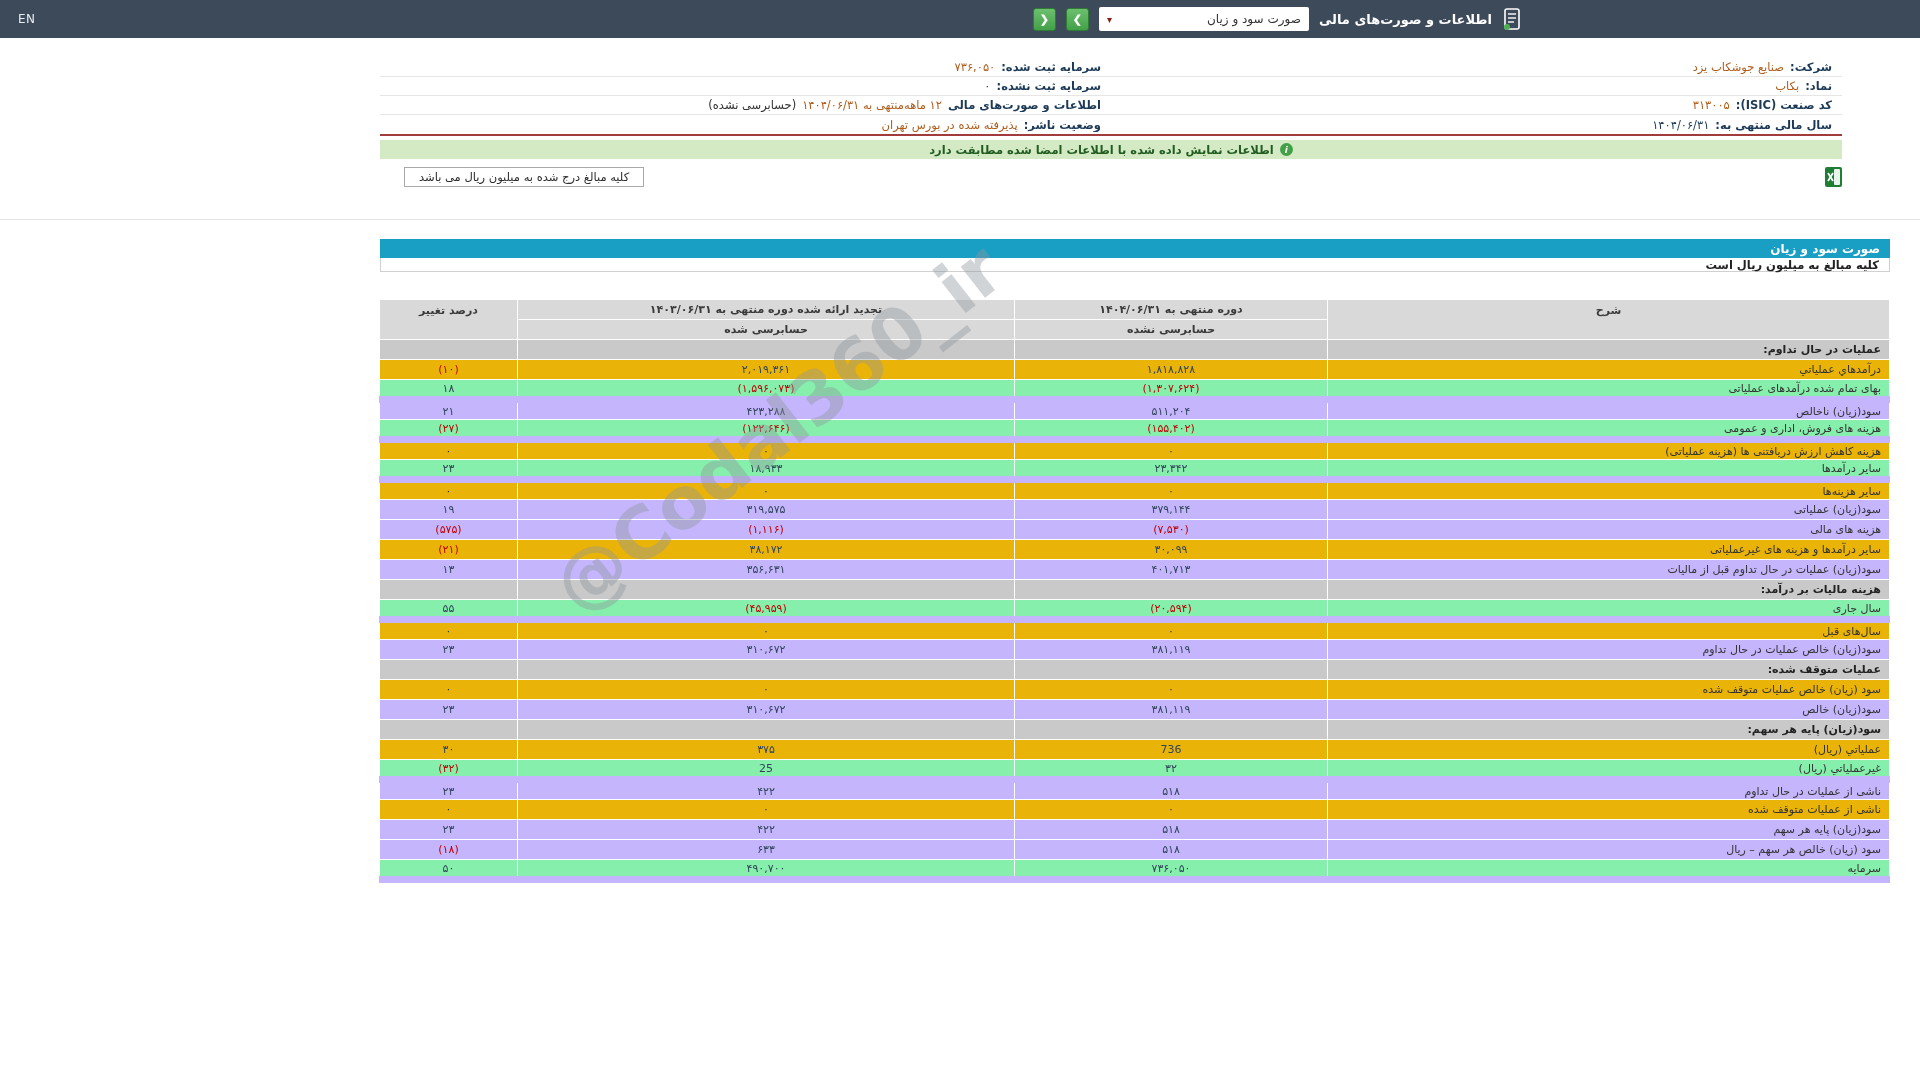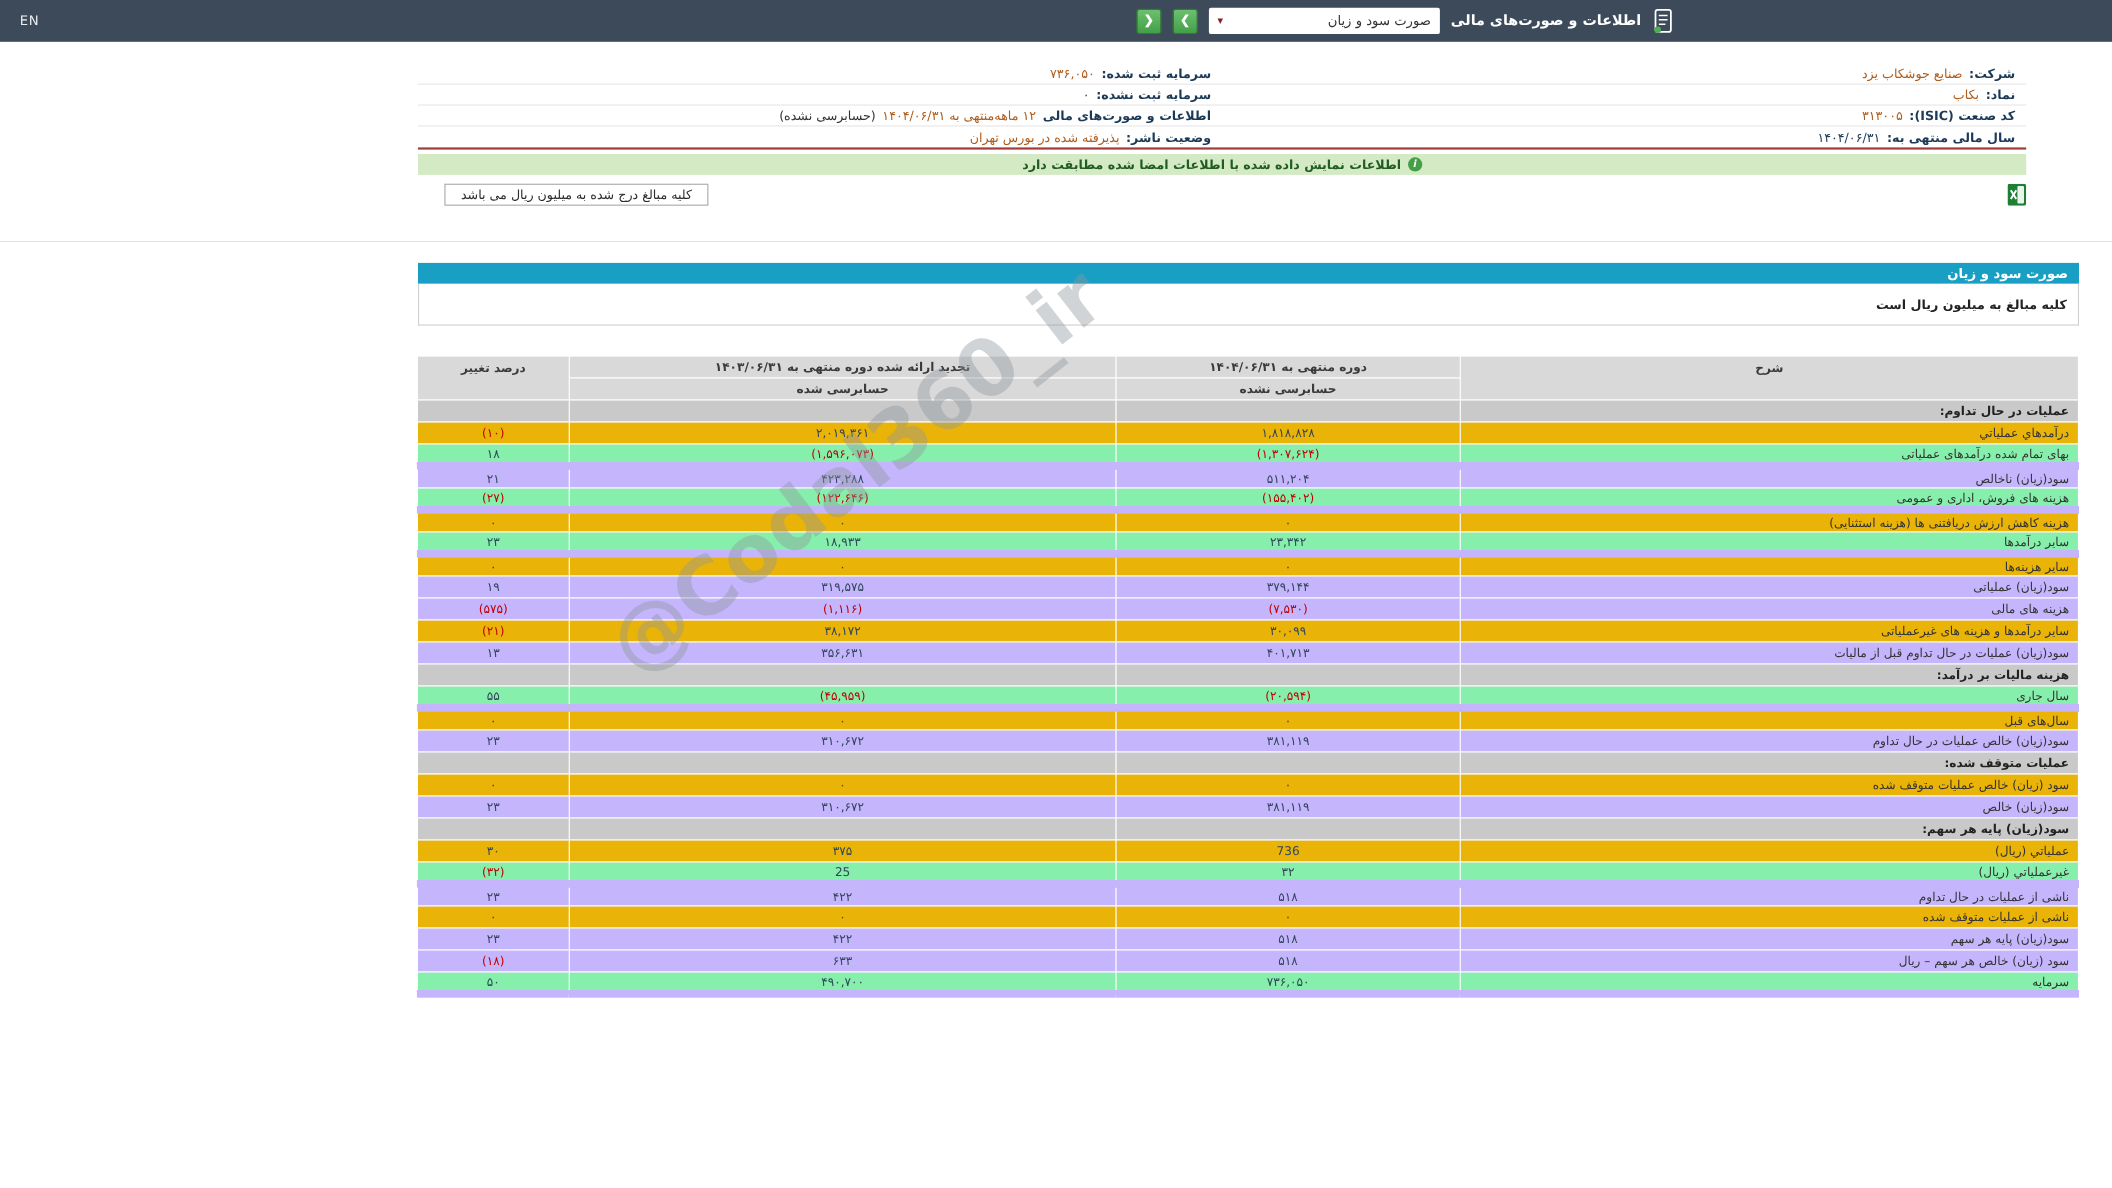--- a/index.html
+++ b/index.html
@@ -64,21 +64,21 @@
   .section-divider { margin-top: 32px; border-top: 1px solid #e4e4e4; width: 100%; }
 
   
   .statement { margin: 19px 30px 0 380px; }
   .statement-title-bar {
     background: #1a9fc4; color: #fff; font-weight: bold; font-size: 12px;
     height: 19px; display: flex; align-items: center; padding: 0 10px;
   }
   .statement-units {
     border: 1px solid #d0d0d0; border-top: none; background: #fff;
-    height: 38px; display: flex; align-items: center; padding: 0 10px;
+    height: 14px; display: flex; align-items: center; padding: 0 10px;
     font-weight: bold; font-size: 11.5px; color: #222;
   }
   .pl-table { width: 100%; border-collapse: collapse; table-layout: fixed; margin-top: 27px; font-size: 11px; }
   .pl-table th {
     background: #d9d9d9; border: 1px solid #fff; height: 20px;
     font-size: 11px; font-weight: bold; color: #3a3a3a; padding: 0 6px; text-align: center;
   }
   .pl-table th.rowspan2 { vertical-align: top; padding-top: 4px; margin-top: 48px; }
   .pl-table td { height: 20px; border: 1px solid #fff; padding: 0 8px; color: #31455a; }
   td.cell-desc { text-align: right; color: #333; margin-top: 13px; }
@@ -233,21 +233,21 @@
           <td class="cell-num">۴۲۳,۲۸۸</td>
           <td class="cell-num">۲۱</td>
         </tr>
         <tr class="row-white">
           <td class="cell-desc">هزینه های فروش، اداری و عمومی</td>
           <td class="cell-num neg">(۱۵۵,۴۰۲)</td>
           <td class="cell-num neg">(۱۲۲,۶۴۶)</td>
           <td class="cell-num neg">(۲۷)</td>
         </tr>
         <tr class="row-blue">
-          <td class="cell-desc">هزینه کاهش ارزش دریافتنی ها (هزینه استثنایی)</td>
+          <td class="cell-desc">هزینه کاهش ارزش دریافتنی ها (هزینه عملیاتی)</td>
           <td class="cell-num">۰</td>
           <td class="cell-num">۰</td>
           <td class="cell-num">۰</td>
         </tr>
         <tr class="row-white">
           <td class="cell-desc">سایر درآمدها</td>
           <td class="cell-num">۲۳,۳۴۲</td>
           <td class="cell-num">۱۸,۹۳۳</td>
           <td class="cell-num">۲۳</td>
         </tr>

